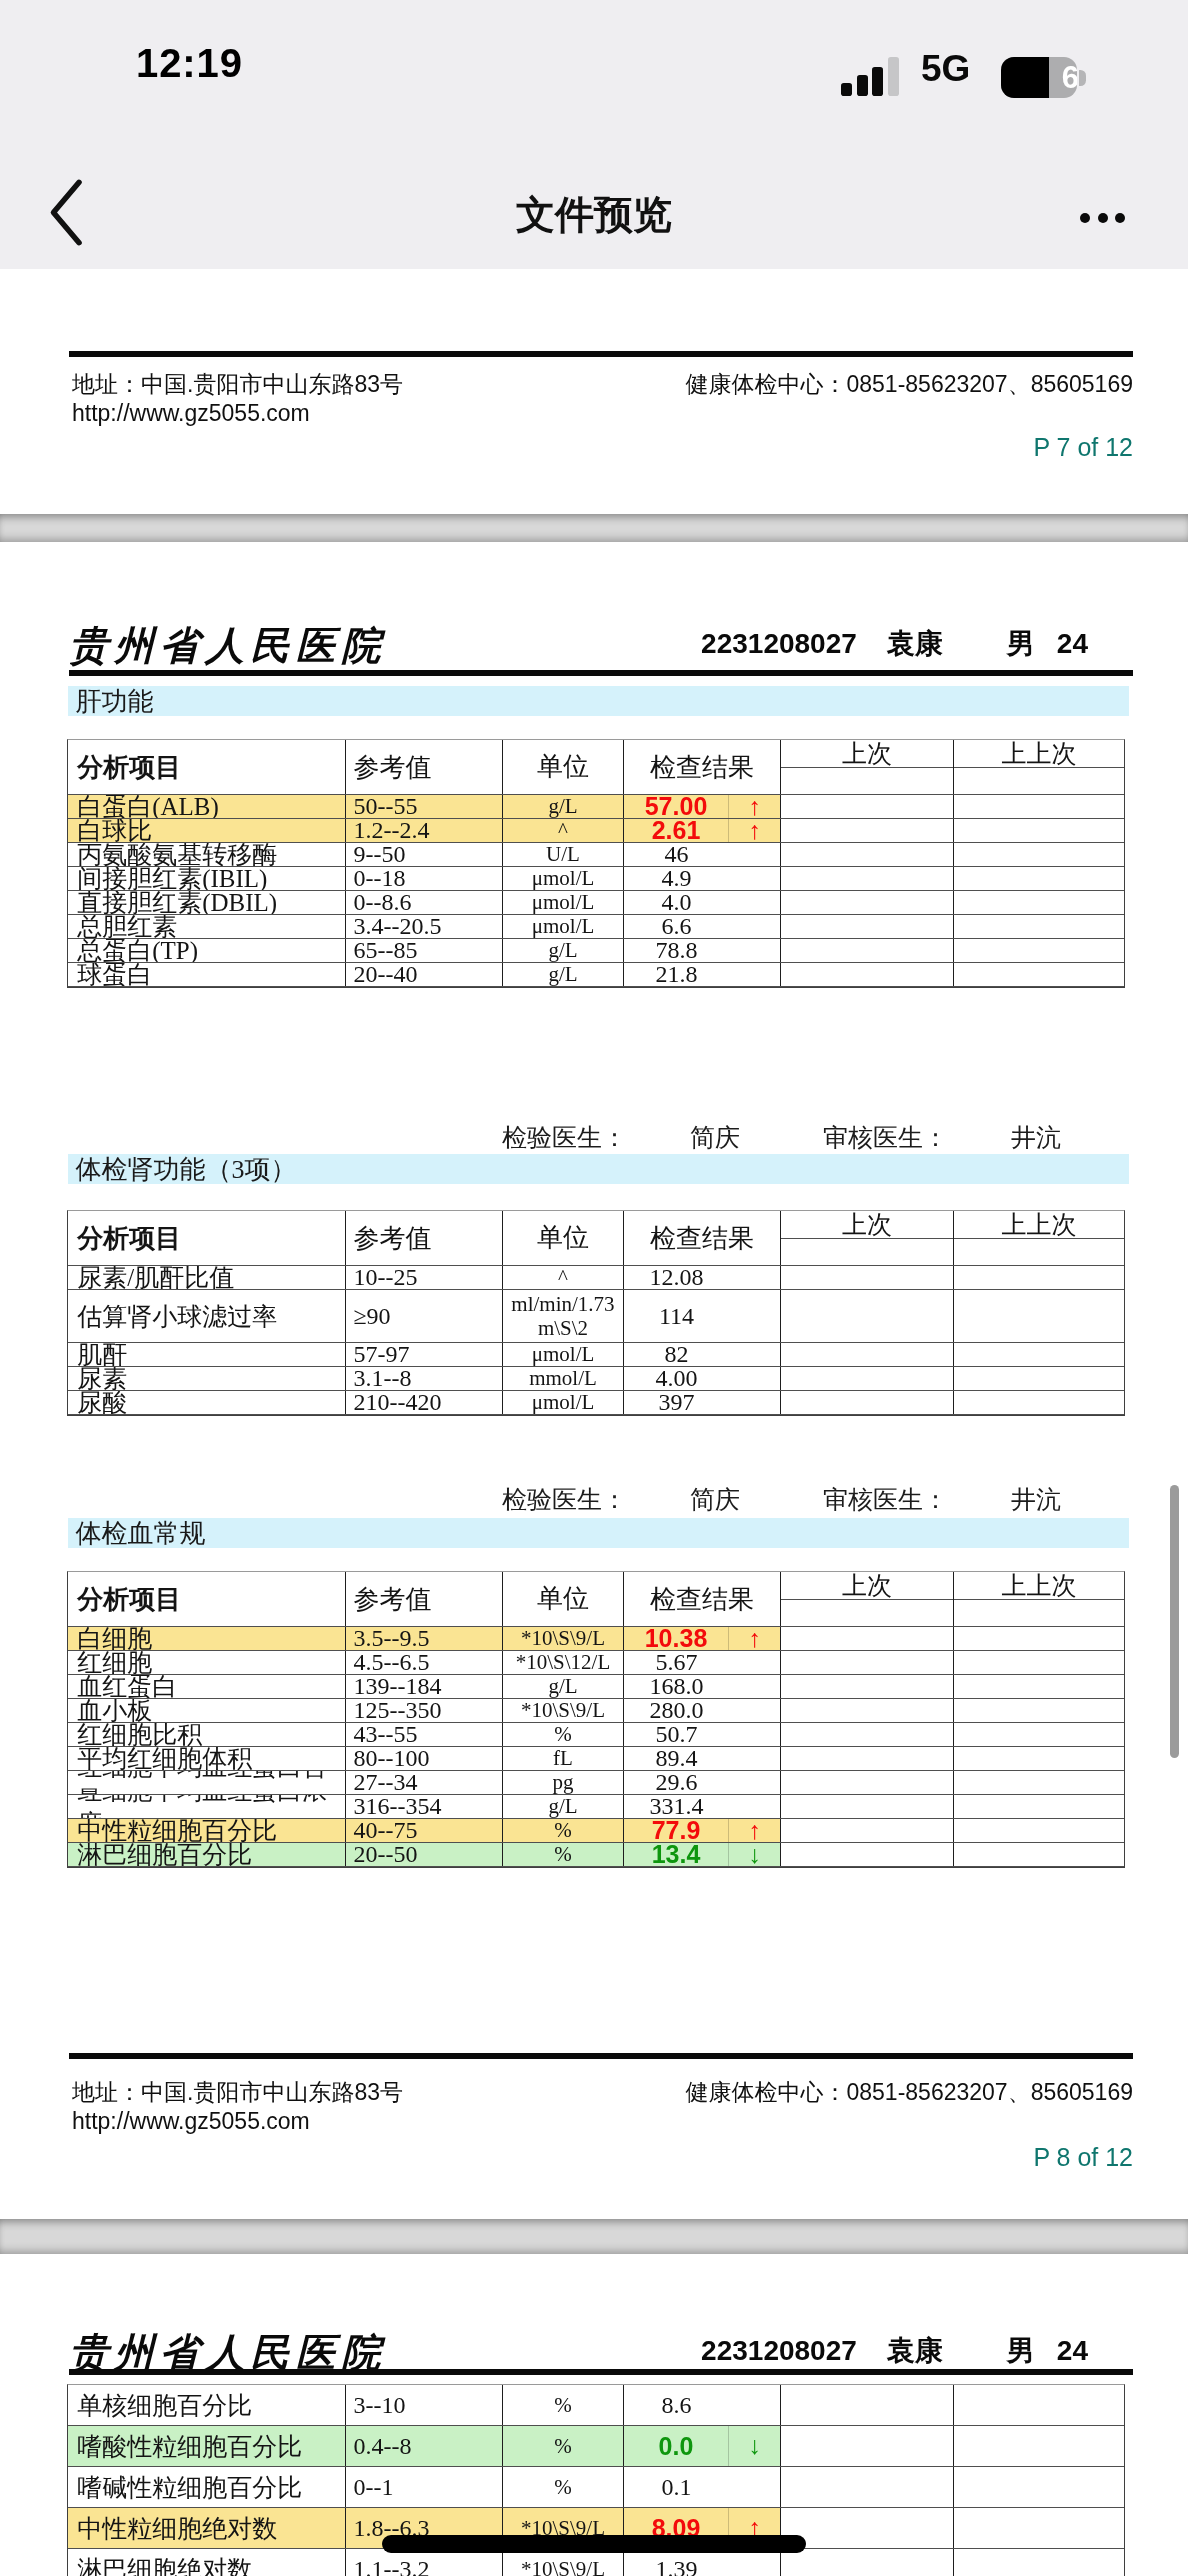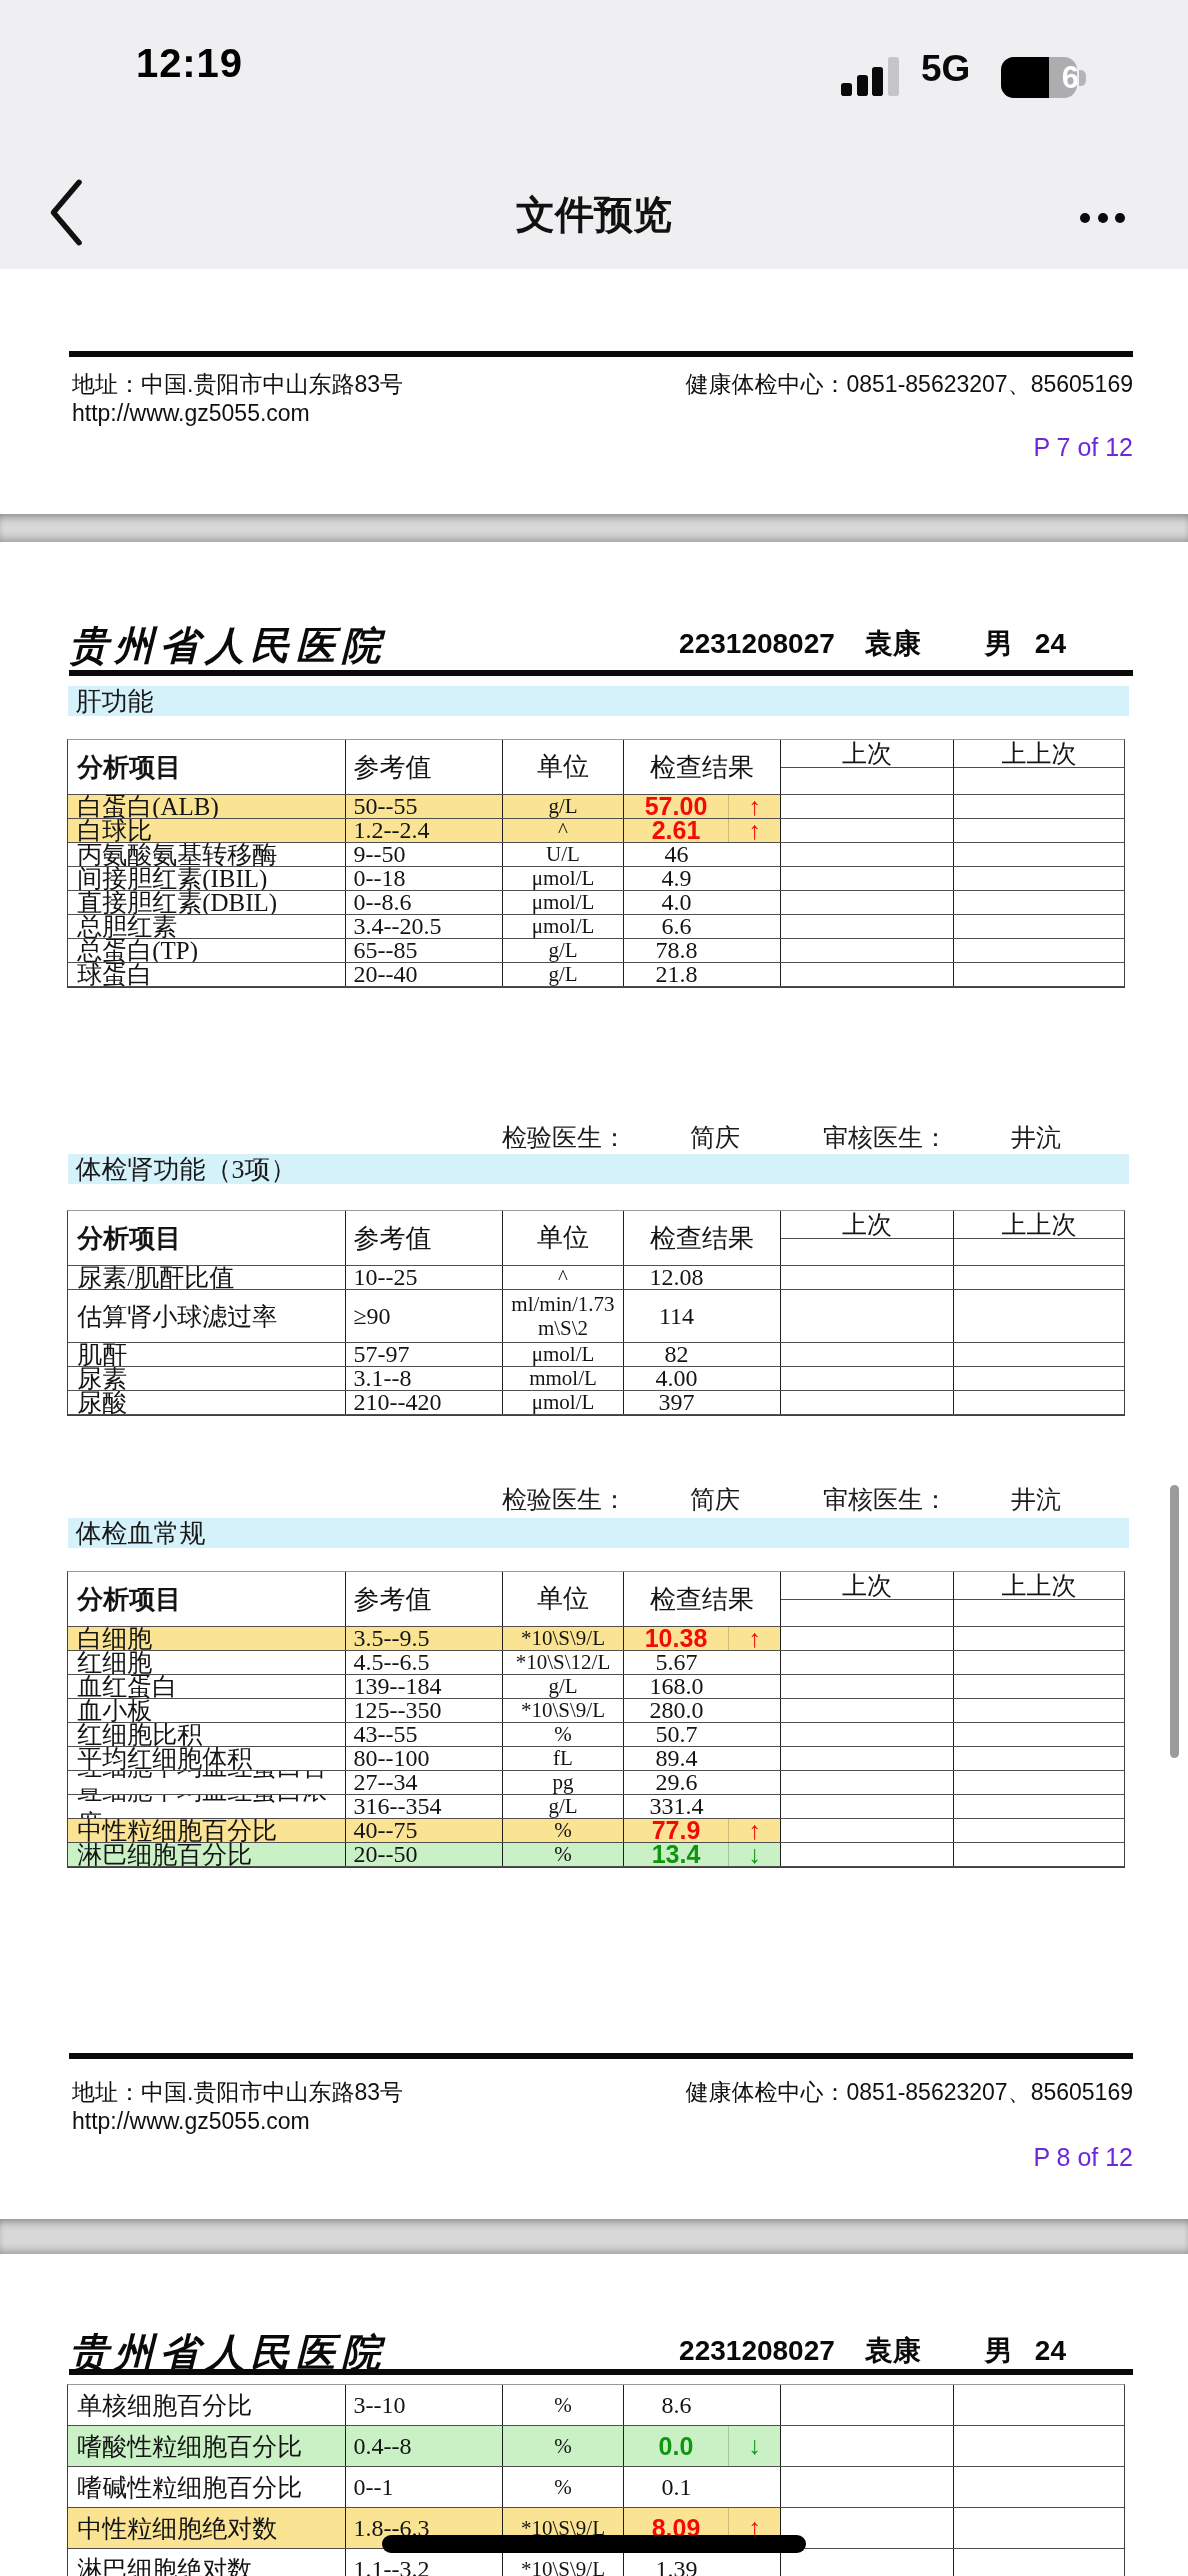--- a/index.html
+++ b/index.html
@@ -36,25 +36,25 @@
   .page-gap{position:absolute;left:0;width:1188px;background:#D8D8D8;
     box-shadow:inset 0 7.4px 8.3px -4.6px rgba(0,0,0,.38), inset 0 -7.4px 8.3px -4.6px rgba(0,0,0,.28);}
   .gap1{top:514px;height:28px;}
   .gap2{top:2219px;height:35px;}
 
   .thick-rule{position:absolute;left:69px;width:1064px;height:6.4px;background:#0A0A0A;}
 
   .footer-addr{position:absolute;left:72px;font-size:23px;color:#101010;}
   .footer-phone{position:absolute;right:55px;font-size:23px;color:#101010;}
   .footer-url{position:absolute;left:72px;font-size:23px;color:#101010;}
-  .footer-page{position:absolute;right:55px;font-size:25px;color:#6d28d9;}
+  .footer-page{position:absolute;right:55px;font-size:25px;color:#0f766e;}
 
   .hosp-row{position:absolute;left:69px;right:55px;height:44px;}
   .hosp-name{position:absolute;left:0;top:0;font-size:39px;font-weight:700;letter-spacing:6.4px;color:#0a0a0a;font-family:"Liberation Serif","DejaVu Serif",serif;font-style:italic;}
-  .patient{position:absolute;right:67px;top:5.5px;font-size:28px;font-weight:700;color:#0a0a0a;display:flex;align-items:baseline;}
+  .patient{position:absolute;right:45px;top:5.5px;font-size:28px;font-weight:700;color:#0a0a0a;display:flex;align-items:baseline;}
   .patient .p-name{margin-left:30px;}
   .patient .p-sex{margin-left:64px;}
   .patient .p-age{margin-left:22px;}
 
   .band{position:absolute;left:68px;width:1061px;height:30px;background:#D5F2FB;
     font-family:"Liberation Serif","DejaVu Serif",serif;font-size:26px;line-height:31px;color:#1a1a1a;padding-left:7.4px;box-sizing:border-box;}
 
   
   .rtable{position:absolute;left:67px;width:1058px;border:1.8px solid #3F3F3F;border-top:0.9px solid #9A9A9A;box-sizing:border-box;background:#fff;
     font-family:"Liberation Serif","DejaVu Serif",serif;}

